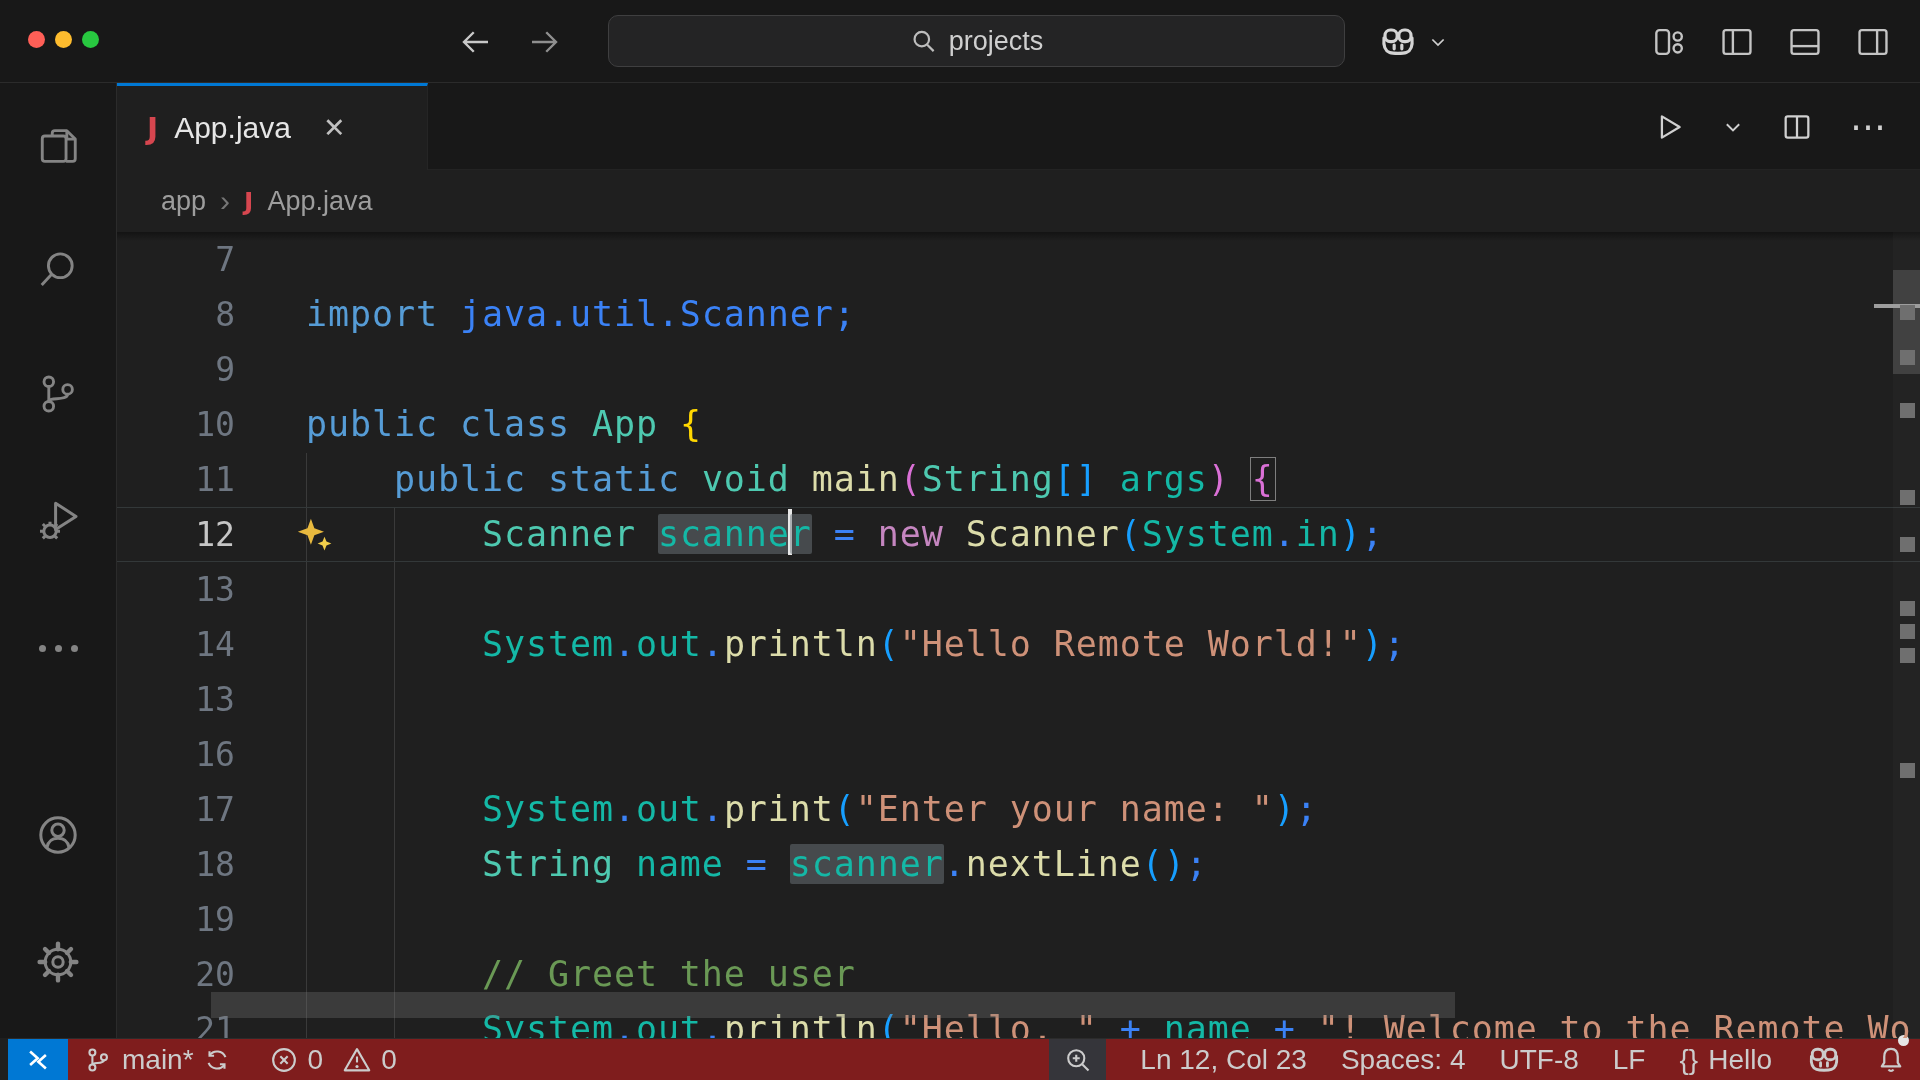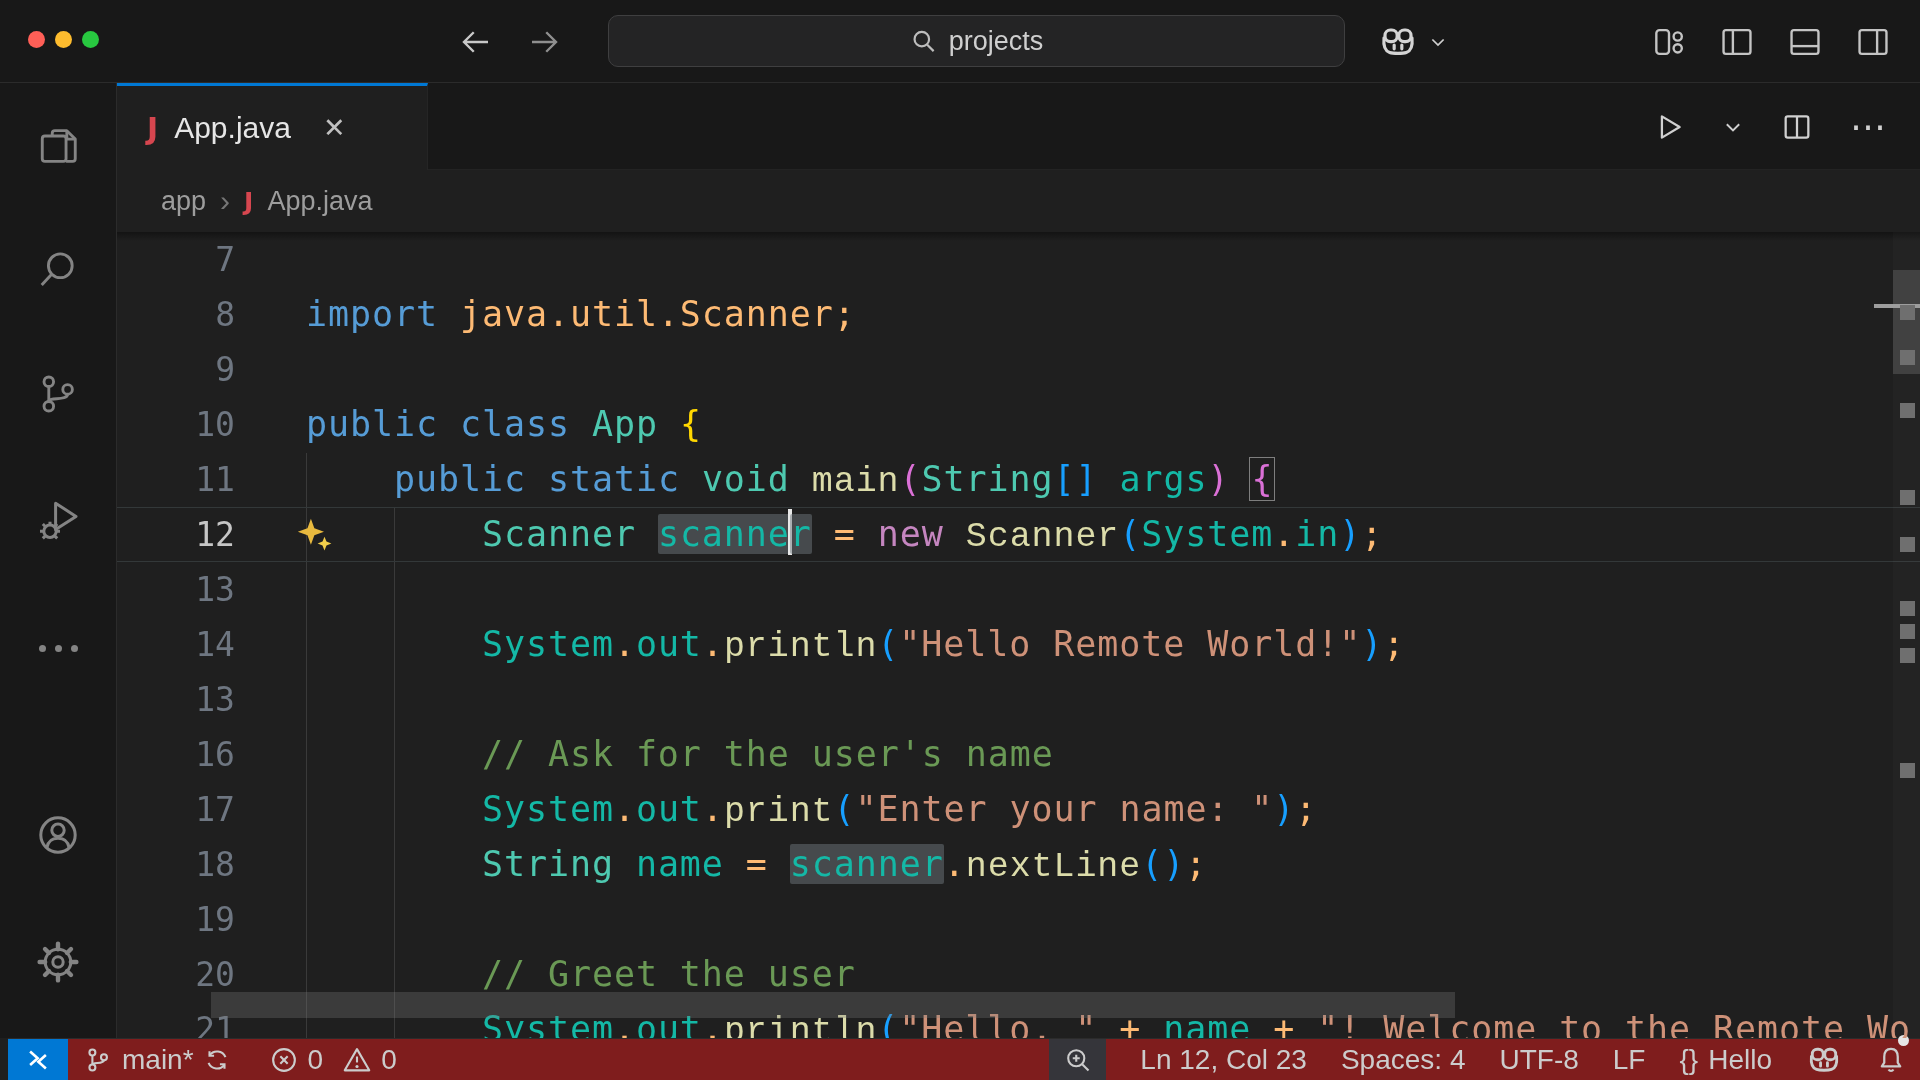--- a/index.html
+++ b/index.html
@@ -61,25 +61,25 @@
                font-family:"DejaVu Sans Mono", monospace; font-size:35px;
                letter-spacing:0.92px; color:#d4d4d4; white-space:pre; z-index:2; }
   .code-line.current { box-shadow: inset 0 1px 0 #333839, inset 0 -1px 0 #333839; }
   .ln { position:absolute; left:0; width:118px; text-align:right; color:#6e7681;
         font-size:33px; letter-spacing:0; }
   .current .ln { color:#c6c6c6; }
   .txt { position:absolute; left:189px; top:0; }
   .sparkle { position:absolute; left:178px; top:10px; width:40px; height:36px; }
   .tk-kw  { color:#569cd6; }
   .tk-type{ color:#4ec9b0; }
-  .tk-fn  { color:#dcdcaa;font-family:Liberation Mono, monospace; }
+  .tk-fn  { color:#dcdcaa; }
   .tk-str { color:#ce9178; }
   .tk-cm  { color:#6a9955; }
   .tk-var { color:#14b8a6; }
-  .tk-pl  { color:#fdba74; }
+  .tk-pl  { color:#3b82f6; }
   .tk-new { color:#c586c0; }
   .tk-b1  { color:#ffd700; }
   .tk-b2  { color:#da70d6; }
   .tk-b3  { color:#179fff; }
   .hl { background:rgba(110,117,124,0.50); border-radius:2px; }
   .bracket-box { outline:1.5px solid #7e7e7e; outline-offset:1px; }
   .caret { display:inline-block; width:3.5px; height:46px; background:#e8e8e8;
            vertical-align:-9px; margin:0 -1.75px; }
 
   
@@ -280,21 +280,21 @@
       <div class="code-line" style="top: 110px;"><span class="ln">9</span><span class="txt"></span></div>
       <div class="code-line" style="top: 165px;"><span class="ln">10</span><span class="txt"><span class="tk-kw">public</span><span class="tk-pl"> </span><span class="tk-kw">class</span><span class="tk-pl"> </span><span class="tk-type">App</span><span class="tk-pl"> </span><span class="tk-b1">{</span></span></div>
       <div class="code-line" style="top: 220px;"><span class="ln">11</span><span class="txt"><span class="tk-pl">    </span><span class="tk-kw">public</span><span class="tk-pl"> </span><span class="tk-kw">static</span><span class="tk-pl"> </span><span class="tk-type">void</span><span class="tk-pl"> </span><span class="tk-fn">main</span><span class="tk-b2">(</span><span class="tk-type">String</span><span class="tk-b3">[]</span><span class="tk-pl"> </span><span class="tk-var">args</span><span class="tk-b2">)</span><span class="tk-pl"> </span><span class="tk-b2 bracket-box">{</span></span></div>
       <div class="code-line current" style="top: 275px;"><span class="ln">12</span><span class="sparkle"><svg width="40" height="36" viewBox="0 0 24 22">
             <path d="M9.5 1 L11.6 6.9 L17.5 9 L11.6 11.1 L9.5 17 L7.4 11.1 L1.5 9 L7.4 6.9 Z" fill="#e8b93e"></path>
             <path d="M17.8 12 L19 15 L22 16.2 L19 17.4 L17.8 20.4 L16.6 17.4 L13.6 16.2 L16.6 15 Z" fill="#f2ce4b"></path>
           </svg></span><span class="txt"><span class="tk-pl">        </span><span class="tk-type">Scanner</span><span class="tk-pl"> </span><span class="tk-var hl">scanne</span><span class="caret"></span><span class="tk-var hl">r</span><span class="tk-pl"> = </span><span class="tk-new">new</span><span class="tk-pl"> </span><span class="tk-fn">Scanner</span><span class="tk-b3">(</span><span class="tk-var">System</span><span class="tk-pl">.</span><span class="tk-var">in</span><span class="tk-b3">)</span><span class="tk-pl">;</span></span></div>
       <div class="code-line" style="top: 330px;"><span class="ln">13</span><span class="txt"></span></div>
       <div class="code-line" style="top: 385px;"><span class="ln">14</span><span class="txt"><span class="tk-pl">        </span><span class="tk-var">System</span><span class="tk-pl">.</span><span class="tk-var">out</span><span class="tk-pl">.</span><span class="tk-fn">println</span><span class="tk-b3">(</span><span class="tk-str">"Hello Remote World!"</span><span class="tk-b3">)</span><span class="tk-pl">;</span></span></div>
       <div class="code-line" style="top: 440px;"><span class="ln">13</span><span class="txt"></span></div>
-      <div class="code-line" style="top: 495px;"><span class="ln">16</span><span class="txt"><span class="tk-pl">        </span><span class="tk-cm">// Ask for the user's name</span></span></div>
+      <div class="code-line" style="top: 495px;"><span class="ln">16</span></div>
       <div class="code-line" style="top: 550px;"><span class="ln">17</span><span class="txt"><span class="tk-pl">        </span><span class="tk-var">System</span><span class="tk-pl">.</span><span class="tk-var">out</span><span class="tk-pl">.</span><span class="tk-fn">print</span><span class="tk-b3">(</span><span class="tk-str">"Enter your name: "</span><span class="tk-b3">)</span><span class="tk-pl">;</span></span></div>
       <div class="code-line" style="top: 605px;"><span class="ln">18</span><span class="txt"><span class="tk-pl">        </span><span class="tk-type">String</span><span class="tk-pl"> </span><span class="tk-var">name</span><span class="tk-pl"> = </span><span class="tk-var hl">scanner</span><span class="tk-pl">.</span><span class="tk-fn">nextLine</span><span class="tk-b3">()</span><span class="tk-pl">;</span></span></div>
       <div class="code-line" style="top: 660px;"><span class="ln">19</span><span class="txt"></span></div>
       <div class="code-line" style="top: 715px;"><span class="ln">20</span><span class="txt"><span class="tk-pl">        </span><span class="tk-cm">// Greet the user</span></span></div>
       <div class="code-line" style="top: 770px;"><span class="ln">21</span><span class="txt"><span class="tk-pl">        </span><span class="tk-var">System</span><span class="tk-pl">.</span><span class="tk-var">out</span><span class="tk-pl">.</span><span class="tk-fn">println</span><span class="tk-b3">(</span><span class="tk-str">"Hello, "</span><span class="tk-pl"> + </span><span class="tk-var">name</span><span class="tk-pl"> + </span><span class="tk-str">"! Welcome to the Remote Wo</span></span></div>
     </div>
   <div class="hscrollbar"></div>
   <div class="vtrack">
     <div class="vthumb"></div>
   </div>

